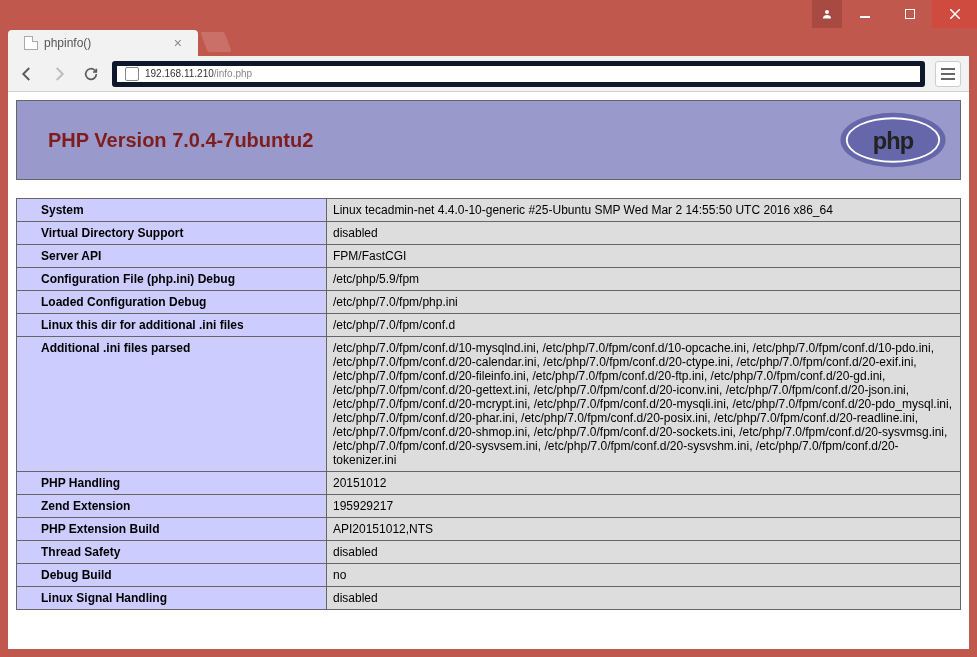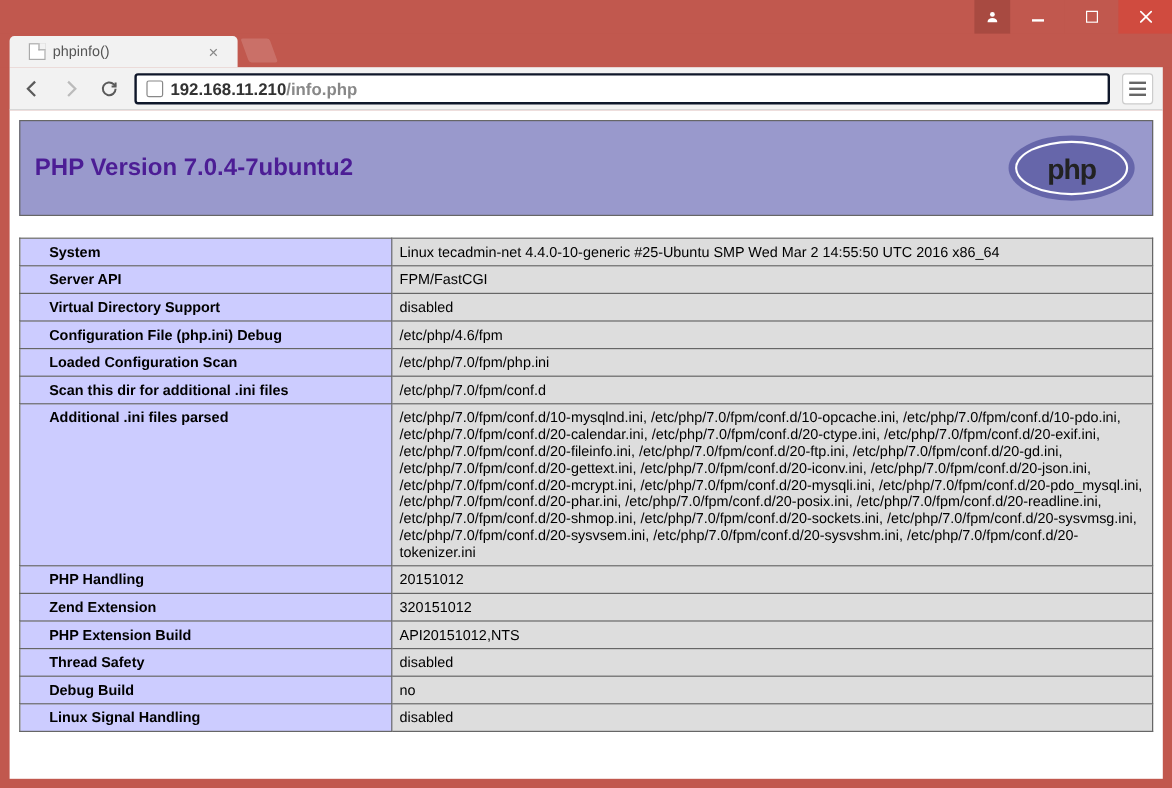--- a/index.html
+++ b/index.html
@@ -93,30 +93,29 @@
   }
   .navbtn {
     width: 22px; height: 22px;
     display: flex; align-items: center; justify-content: center;
     color: #5a5a5a;
   }
   .navbtn.disabled { color: #bbb; }
   .omnibox {
     flex: 1;
     height: 26px;
-    border: 2px solid #0f172a;
+    border: 5px solid #0f172a;
     border-radius: 3px;
     background: #fff;
     display: flex;
     align-items: center;
     padding: 0 8px;
-    font-size: 14px;
+    font-size: 10px;
     color: #333;
     gap: 6px;
-    font-weight: bold;
   }
   .omnibox .globe {
     width: 14px; height: 14px;
     border: 1px solid #888;
     border-radius: 2px;
     background: #fff;
     position: relative;
   }
   .omnibox .url .host { color: #333; }
   .omnibox .url .path { color: #888; }
@@ -149,21 +148,22 @@
     border: 1px solid #666;
     padding: 10px 12px;
     display: flex;
     align-items: center;
     justify-content: space-between;
     margin-bottom: 18px;
   }
   .php-header h1 {
     font-size: 20px;
     font-weight: bold;
-    color: #4c1d95;
+    color: #7f1d1d;
+    margin-left: 19px;
   }
   .php-logo {
     width: 110px;
     height: 58px;
   }
   .info-table {
     width: 100%;
     border-collapse: collapse;
     font-size: 12px;
   }
@@ -264,50 +264,50 @@
         <text x="60" y="42" text-anchor="middle" font-family="Arial Black, Arial" font-size="26" font-weight="900" fill="#222" letter-spacing="-1">php</text>
       </svg>
     </div>
     <table class="info-table">
       <tbody id="info-rows">
           <tr>
             <td class="k">System</td>
             <td class="v">Linux tecadmin-net 4.4.0-10-generic #25-Ubuntu SMP Wed Mar 2 14:55:50 UTC 2016 x86_64</td>
           </tr>
           <tr>
+            <td class="k">Virtual Directory Support</td>
+            <td class="v">disabled</td>
+          </tr>
+          <tr>
             <td class="k">Server API</td>
             <td class="v">FPM/FastCGI</td>
           </tr>
           <tr>
-            <td class="k">Virtual Directory Support</td>
-            <td class="v">disabled</td>
-          </tr>
-          <tr>
             <td class="k">Configuration File (php.ini) Debug</td>
-            <td class="v">/etc/php/4.6/fpm</td>
-          </tr>
-          <tr>
-            <td class="k">Loaded Configuration Scan</td>
+            <td class="v">/etc/php/5.9/fpm</td>
+          </tr>
+          <tr>
+            <td class="k">Loaded Configuration Debug</td>
             <td class="v">/etc/php/7.0/fpm/php.ini</td>
           </tr>
           <tr>
-            <td class="k">Scan this dir for additional .ini files</td>
+            <td class="k">Linux this dir for additional .ini files</td>
             <td class="v">/etc/php/7.0/fpm/conf.d</td>
           </tr>
           <tr>
             <td class="k">Additional .ini files parsed</td>
             <td class="v">/etc/php/7.0/fpm/conf.d/10-mysqlnd.ini, /etc/php/7.0/fpm/conf.d/10-opcache.ini, /etc/php/7.0/fpm/conf.d/10-pdo.ini, /etc/php/7.0/fpm/conf.d/20-calendar.ini, /etc/php/7.0/fpm/conf.d/20-ctype.ini, /etc/php/7.0/fpm/conf.d/20-exif.ini, /etc/php/7.0/fpm/conf.d/20-fileinfo.ini, /etc/php/7.0/fpm/conf.d/20-ftp.ini, /etc/php/7.0/fpm/conf.d/20-gd.ini, /etc/php/7.0/fpm/conf.d/20-gettext.ini, /etc/php/7.0/fpm/conf.d/20-iconv.ini, /etc/php/7.0/fpm/conf.d/20-json.ini, /etc/php/7.0/fpm/conf.d/20-mcrypt.ini, /etc/php/7.0/fpm/conf.d/20-mysqli.ini, /etc/php/7.0/fpm/conf.d/20-pdo_mysql.ini, /etc/php/7.0/fpm/conf.d/20-phar.ini, /etc/php/7.0/fpm/conf.d/20-posix.ini, /etc/php/7.0/fpm/conf.d/20-readline.ini, /etc/php/7.0/fpm/conf.d/20-shmop.ini, /etc/php/7.0/fpm/conf.d/20-sockets.ini, /etc/php/7.0/fpm/conf.d/20-sysvmsg.ini, /etc/php/7.0/fpm/conf.d/20-sysvsem.ini, /etc/php/7.0/fpm/conf.d/20-sysvshm.ini, /etc/php/7.0/fpm/conf.d/20-tokenizer.ini</td>
           </tr>
           <tr>
             <td class="k">PHP Handling</td>
             <td class="v">20151012</td>
           </tr>
           <tr>
             <td class="k">Zend Extension</td>
-            <td class="v">320151012</td>
+            <td class="v">195929217</td>
           </tr>
           <tr>
             <td class="k">PHP Extension Build</td>
             <td class="v">API20151012,NTS</td>
           </tr>
           <tr>
             <td class="k">Thread Safety</td>
             <td class="v">disabled</td>
           </tr>
           <tr>

